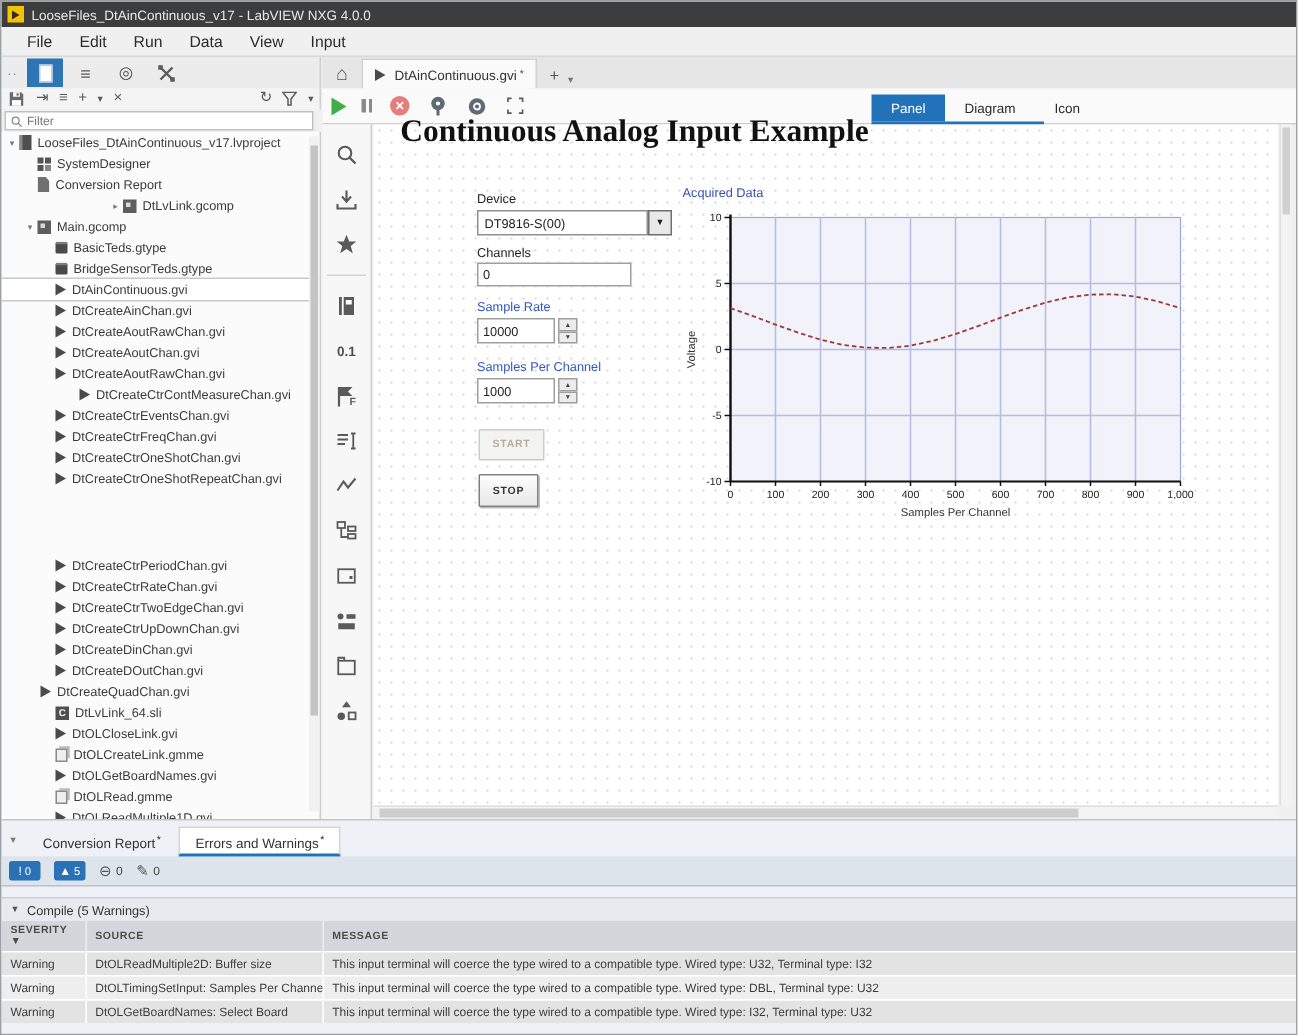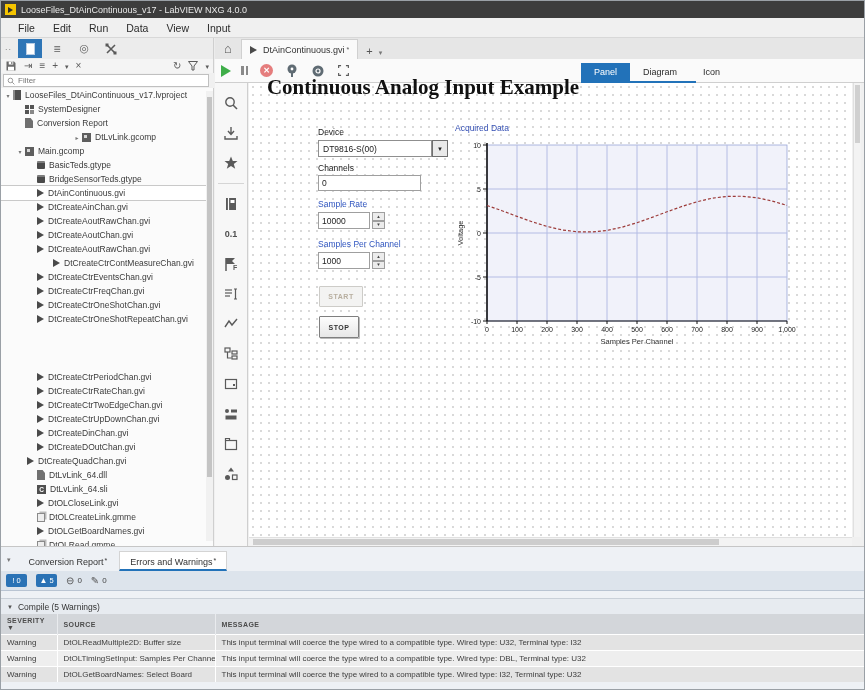--- a/index.html
+++ b/index.html
@@ -349,25 +349,20 @@
       </div>
       <div class="tree-row" style="padding-left: 26px;">
         <span class="tw-arrow"></span>
         <span class="ticon ticon-gvi"></span>
         <span>DtCreateDOutChan.gvi</span>
       </div>
       <div class="tree-row" style="padding-left: 16px;">
         <span class="tw-arrow"></span>
         <span class="ticon ticon-gvi"></span>
         <span>DtCreateQuadChan.gvi</span>
-      </div>
-      <div class="tree-row" style="padding-left: 26px;">
-        <span class="tw-arrow"></span>
-        <span class="ticon ticon-dll"></span>
-        <span>DtLvLink_64.dll</span>
       </div>
       <div class="tree-row" style="padding-left: 26px;">
         <span class="tw-arrow"></span>
         <span class="ticon ticon-cfile">C</span>
         <span>DtLvLink_64.sli</span>
       </div>
       <div class="tree-row" style="padding-left: 26px;">
         <span class="tw-arrow"></span>
         <span class="ticon ticon-gvi"></span>
         <span>DtOLCloseLink.gvi</span>

